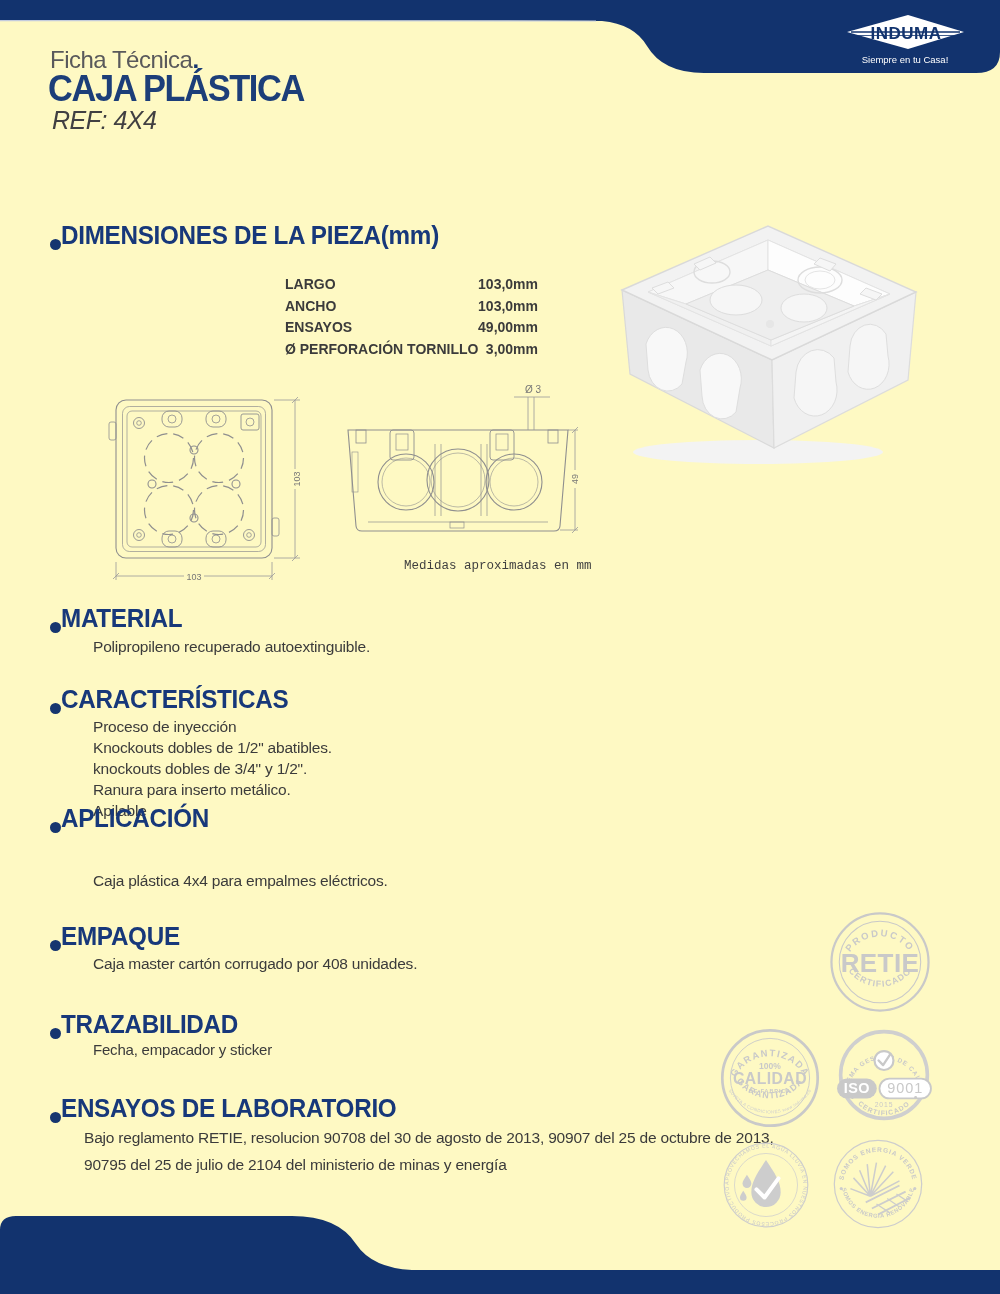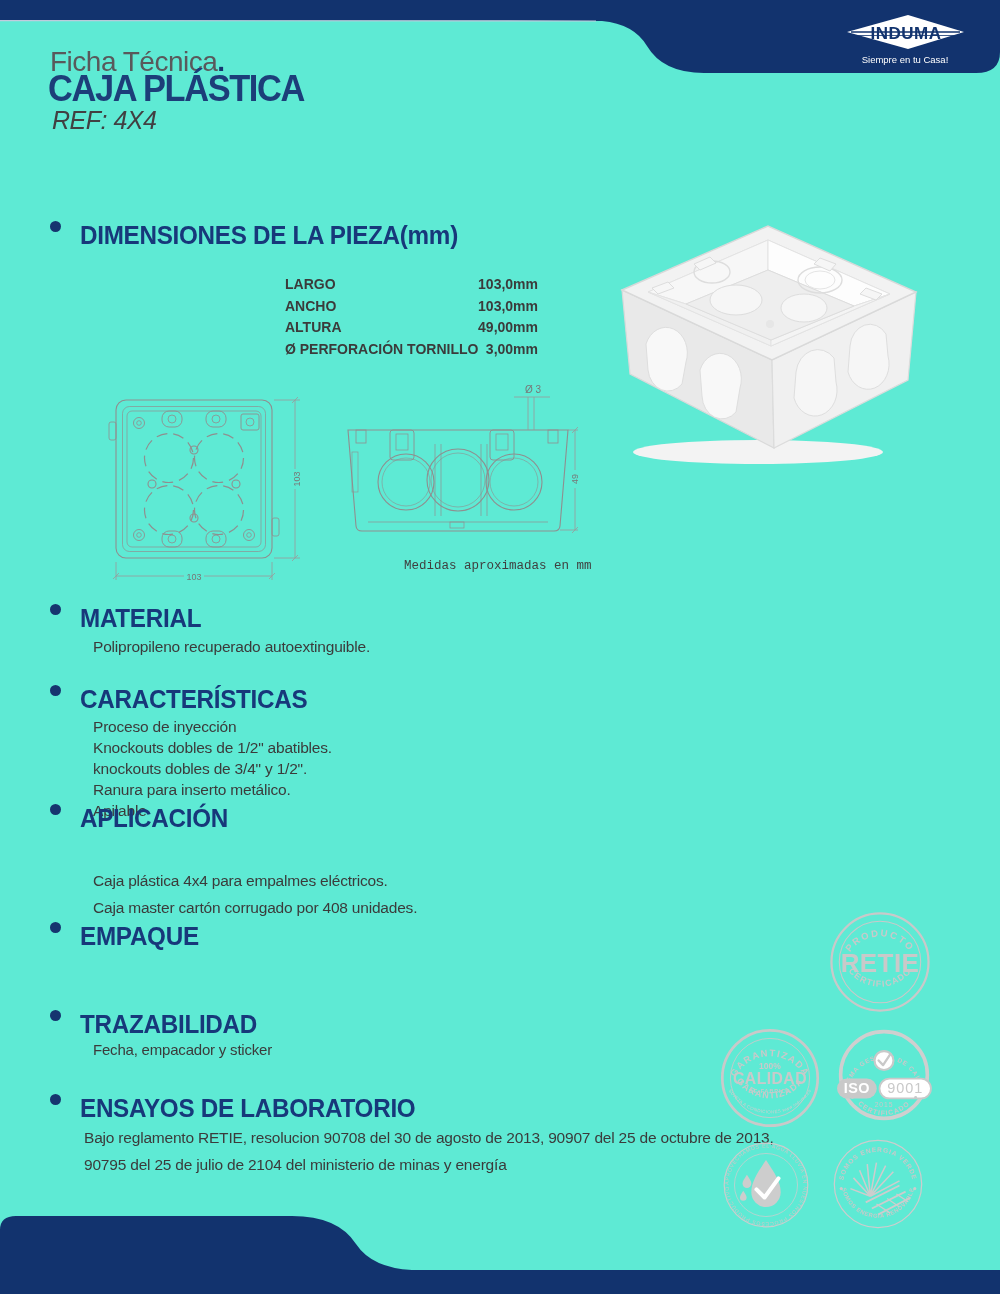--- a/index.html
+++ b/index.html
@@ -1,26 +1,26 @@
 <!DOCTYPE html>
 <html><head>
 <meta charset="utf-8">
 <style>
   html,body{margin:0;padding:0;background:#ffffff;}
-  #page{position:relative;width:1000px;height:1294px;background:#5eead4;overflow:hidden;
+  #page{position:relative;width:1000px;height:1294px;background:#fef9c3;overflow:hidden;
         font-family:"Liberation Sans",sans-serif;color:#3a3a3a;}
   .abs{position:absolute;}
   
-  .pretitle{left:50px;top:46px;font-size:28px;color:#59595b;letter-spacing:-0.5px;}
+  .pretitle{left:50px;top:46px;font-size:24px;color:#59595b;letter-spacing:-0.5px;}
   .pretitle .dot{color:#16356f;font-weight:bold;}
   .doc-title{left:48px;top:68px;font-size:37px;font-weight:bold;color:#1c3e79;
              letter-spacing:-1.5px;transform:scaleX(.93);transform-origin:left top;}
   .doc-ref{left:52px;top:106px;font-size:25px;font-style:italic;color:#414042;letter-spacing:-0.5px;}
   
-  .section{position:absolute;left:50px;display:flex;align-items:flex-start;gap:19px;}
+  .section{position:absolute;left:50px;display:flex;align-items:flex-end;}
   .bullet{width:11px;height:11px;border-radius:50%;background:#16356f;flex:0 0 auto;}
   .section h2{margin:0;font-size:25px;font-weight:bold;color:#17387a;letter-spacing:-0.3px;
               transform:scaleX(.97);transform-origin:left center;white-space:nowrap;}
   .body-text{position:absolute;left:80px;font-size:15.5px;color:#3b3b3b;letter-spacing:-0.2px;margin-left:13px;}
   .body-text div{line-height:21px;}
   
   .dim-table{position:absolute;left:285px;top:274px;width:253px;font-size:14px;color:#3b3b3b;}
   .dim-row{display:flex;justify-content:space-between;line-height:21.5px;font-weight:bold;}
   .dim-row .lbl{text-align:left;}
   .dim-row .val{text-align:center;}
@@ -59,21 +59,21 @@
   <div class="dim-table">
     <div class="dim-row">
       <span class="lbl">LARGO</span>
       <span class="val">103,0mm</span>
     </div>
     <div class="dim-row">
       <span class="lbl">ANCHO</span>
       <span class="val">103,0mm</span>
     </div>
     <div class="dim-row">
-      <span class="lbl">ALTURA</span>
+      <span class="lbl">ENSAYOS</span>
       <span class="val">49,00mm</span>
     </div>
     <div class="dim-row">
       <span class="lbl">Ø PERFORACIÓN TORNILLO</span>
       <span class="val">3,00mm</span>
     </div>
   </div>
 
   <svg class="abs" style="left:608px;top:212px" width="320" height="260" viewBox="0 0 320 260">
     <ellipse cx="150" cy="240" rx="125" ry="12" fill="#f3f3f3"></ellipse>
@@ -207,21 +207,21 @@
     <h2>APLICACIÓN</h2>
   </div>
   <div class="body-text" style="top:870px">
     <div>Caja plástica 4x4 para empalmes eléctricos.</div>
   </div>
 
   <div class="section" style="top:922px">
     <span class="bullet"></span>
     <h2>EMPAQUE</h2>
   </div>
-  <div class="body-text" style="top:897px">
+  <div class="body-text" style="top:953px">
     <div>Caja master cartón corrugado por 408 unidades.</div>
   </div>
 
   <div class="section" style="top:1010px">
     <span class="bullet"></span>
     <h2>TRAZABILIDAD</h2>
   </div>
   <div class="body-text" style="top:1039px;font-size:15px">
     <div>Fecha, empacador y sticker</div>
   </div>

